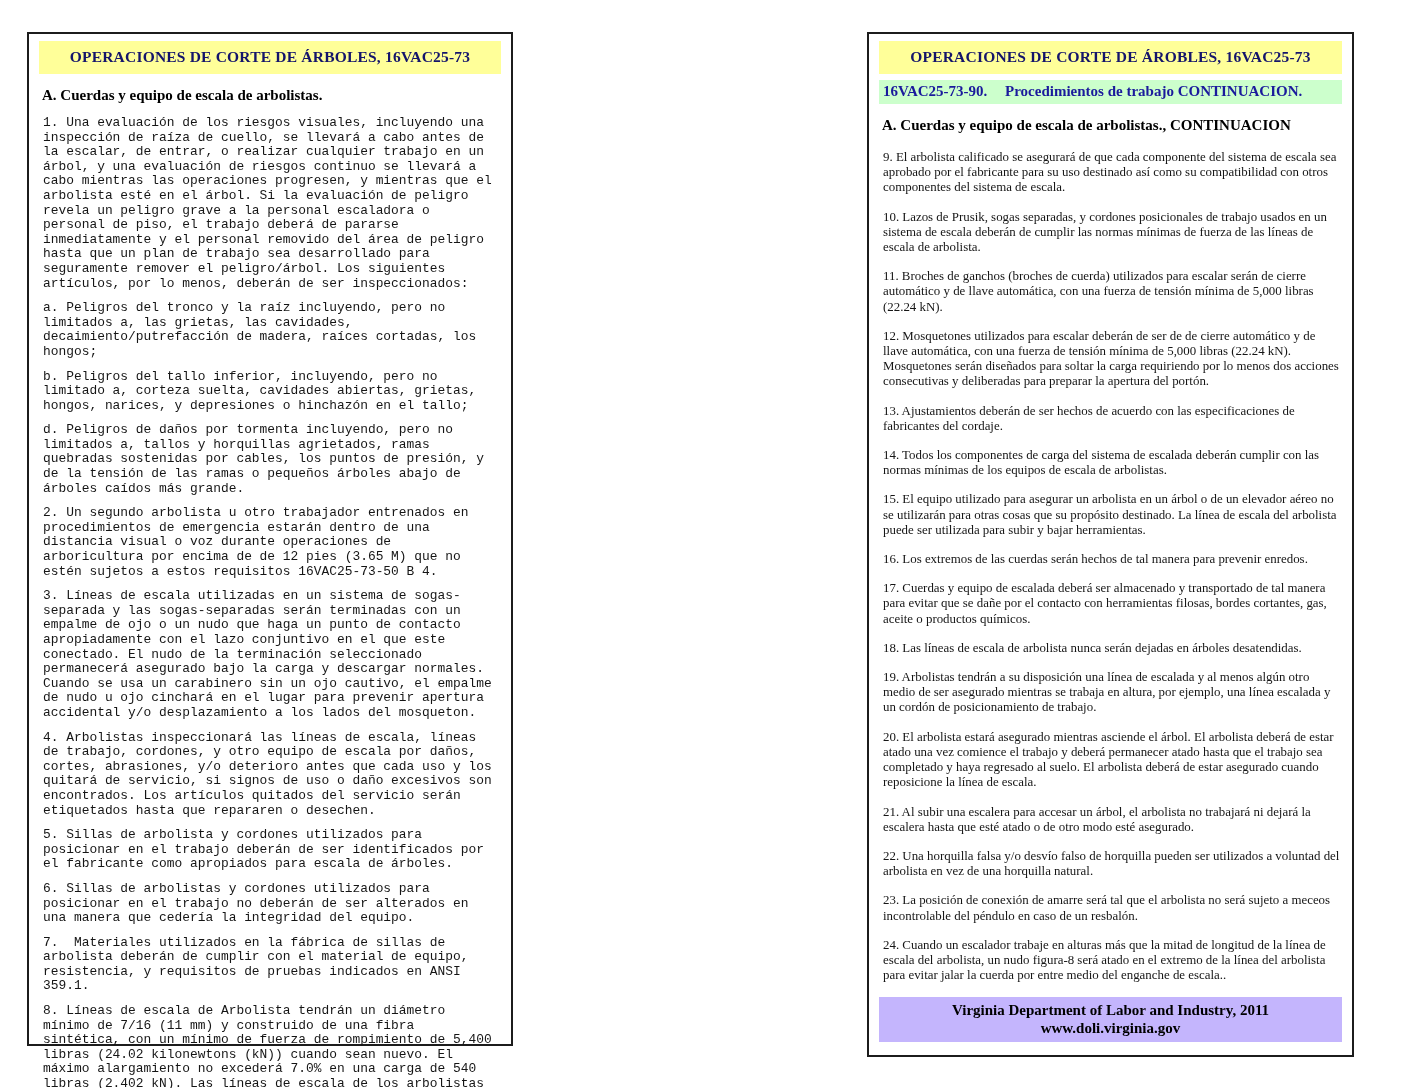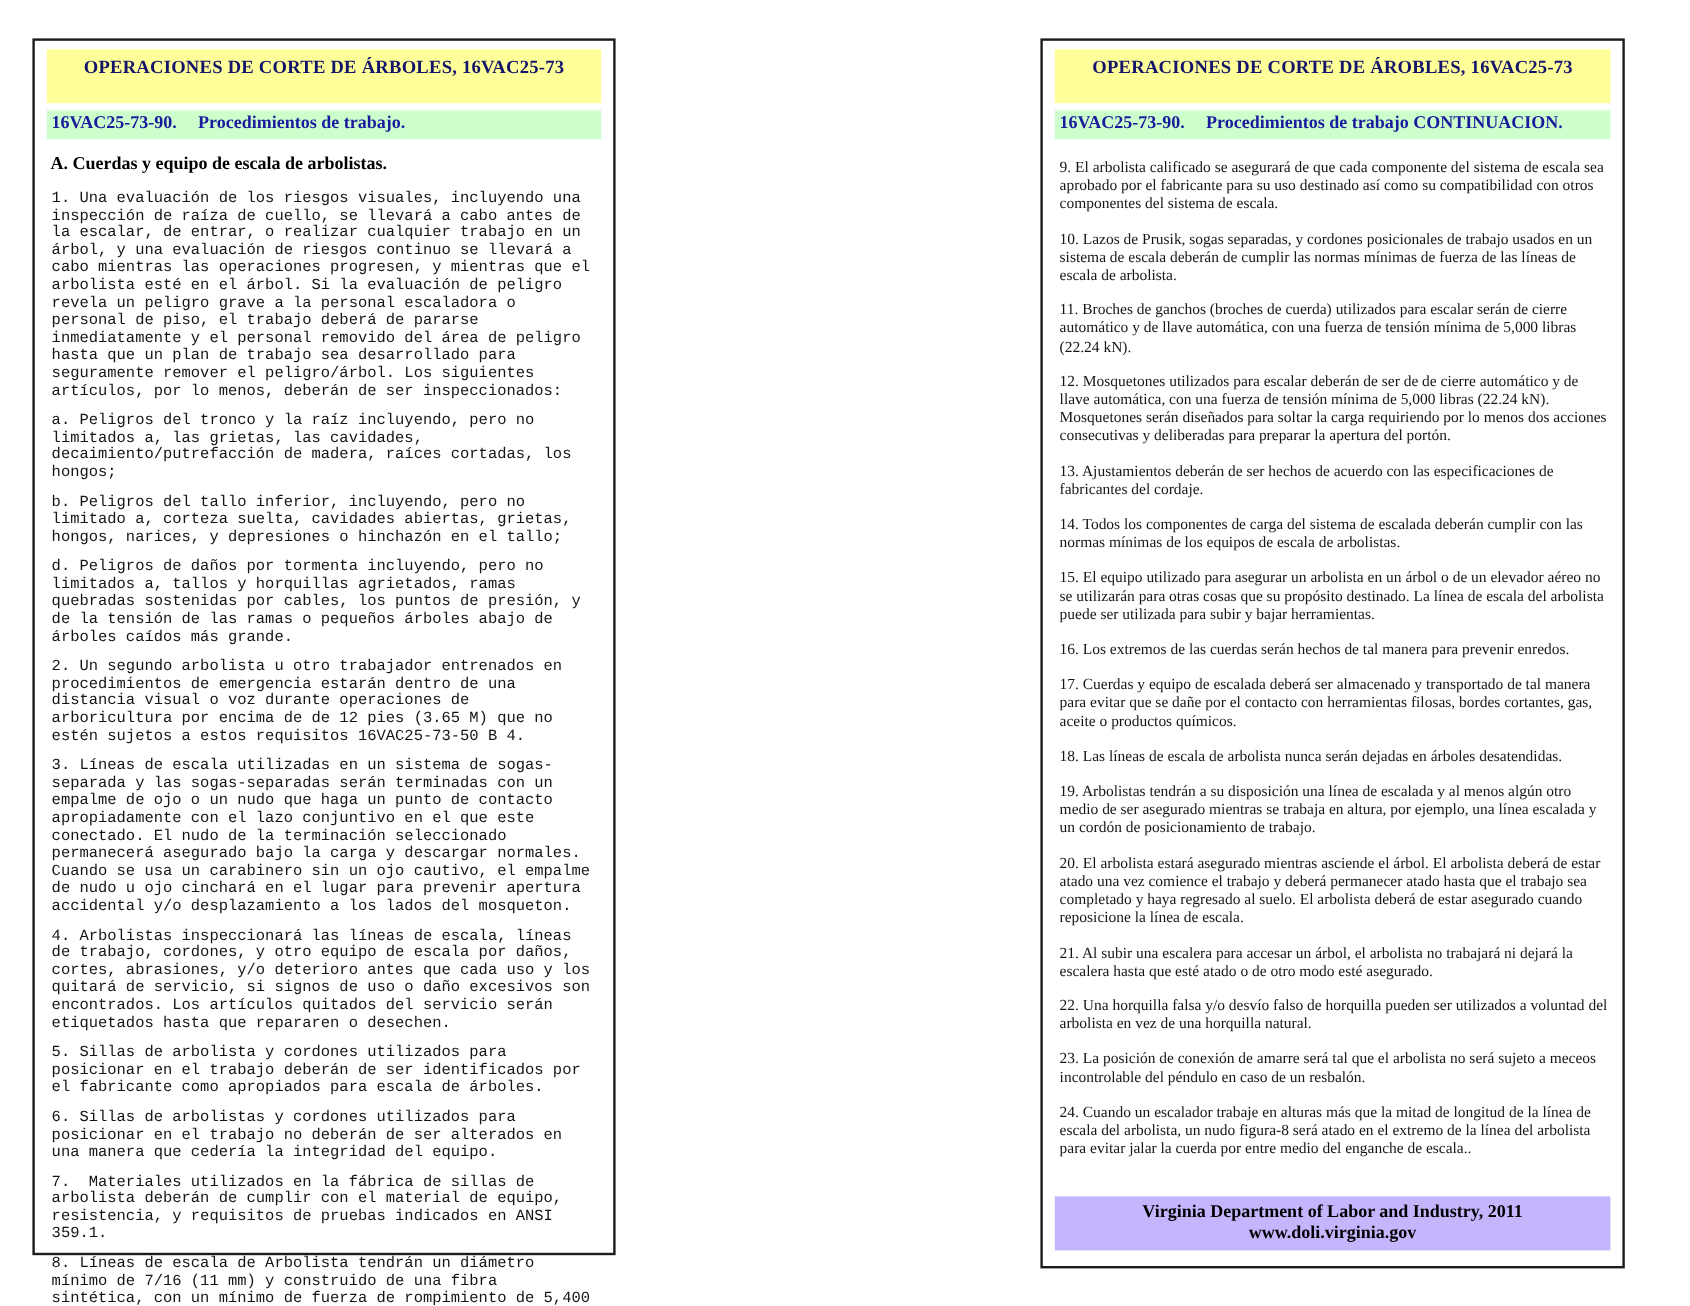--- a/index.html
+++ b/index.html
@@ -27,21 +27,21 @@
   .page.left  { left: 27px;  width: 486px; height: 1014px; }
   .page.right { left: 867px; width: 487px; height: 1025px; }
 
   .banner {
     margin: 7px 10px 0 10px;
     background: #FFFF99;
     color: #14146b;
     font-weight: bold;
     font-size: 15.5px;
     text-align: center;
-    padding: 7px 2px 20px 2px;
+    padding: 7px 2px 8px 2px;
     letter-spacing: 0.2px;
   }
   .section-bar {
     margin: 6px 10px 0 10px;
     background: #CCFFCC;
     color: #1a1a9c;
     font-weight: bold;
     font-size: 15px;
     padding: 3px 4px 4px 4px;
   }
@@ -72,24 +72,20 @@
   }
   .footer div { line-height: 18px; }
 </style>
 </head>
 <body>
 
 <div class="canvas">
 
   <div class="page left">
     <div class="banner">OPERACIONES DE CORTE DE ÁRBOLES, 16VAC25-73</div>
-    <div class="section-bar">
-      <span class="code">16VAC25-73-90.</span>
-      <span class="title">Procedimientos de trabajo.</span>
-    </div>
     <div class="heading">A. Cuerdas y equipo de escala de arbolistas.</div>
     <div class="body-text" id="body-left">
         <p>1. Una evaluación de los riesgos visuales, incluyendo una inspección de raíza de cuello, se llevará a cabo antes de la escalar, de entrar, o realizar cualquier trabajo en un árbol, y una evaluación de riesgos continuo se llevará a cabo mientras las operaciones progresen, y mientras que el arbolista esté en el árbol. Si la evaluación de peligro revela un peligro grave a la personal escaladora o personal de piso, el trabajo deberá de pararse inmediatamente y el personal removido del área de peligro hasta que un plan de trabajo sea desarrollado para seguramente remover el peligro/árbol. Los siguientes artículos, por lo menos, deberán de ser inspeccionados:</p>
         <p class="indent">a. Peligros del tronco y la raíz incluyendo, pero no limitados a, las grietas, las cavidades, decaimiento/putrefacción de madera, raíces cortadas, los hongos;</p>
         <p class="indent">b. Peligros del tallo inferior, incluyendo, pero no limitado a, corteza suelta, cavidades abiertas, grietas, hongos, narices, y depresiones o hinchazón en el tallo;</p>
         <p class="indent">d. Peligros de daños por tormenta incluyendo, pero no limitados a, tallos y horquillas agrietados, ramas quebradas sostenidas por cables, los puntos de presión, y de la tensión de las ramas o pequeños árboles abajo de árboles caídos más grande.</p>
         <p>2. Un segundo arbolista u otro trabajador entrenados en procedimientos de emergencia estarán dentro de una distancia visual o voz durante operaciones de arboricultura por encima de de 12 pies (3.65 M) que no estén sujetos a estos requisitos 16VAC25-73-50 B 4.</p>
         <p>3. Líneas de escala utilizadas en un sistema de sogas-separada y las sogas-separadas serán terminadas con un empalme de ojo o un nudo que haga un punto de contacto apropiadamente con el lazo conjuntivo en el que este conectado. El nudo de la terminación seleccionado permanecerá asegurado bajo la carga y descargar normales. Cuando se usa un carabinero sin un ojo cautivo, el empalme de nudo u ojo cinchará en el lugar para prevenir apertura accidental y/o desplazamiento a los lados del mosqueton.</p>
         <p>4. Arbolistas inspeccionará las líneas de escala, líneas de trabajo, cordones, y otro equipo de escala por daños, cortes, abrasiones, y/o deterioro antes que cada uso y los quitará de servicio, si signos de uso o daño excesivos son encontrados. Los artículos quitados del servicio serán etiquetados hasta que repararen o desechen.</p>
         <p>5. Sillas de arbolista y cordones utilizados para posicionar en el trabajo deberán de ser identificados por el fabricante como apropiados para escala de árboles.</p>
@@ -101,20 +97,21 @@
       <div>Virginia Department of Labor and Industry, 2011</div>
     </div>
   </div>
 
   <div class="page right">
     <div class="banner">OPERACIONES DE CORTE DE ÁROBLES, 16VAC25-73</div>
     <div class="section-bar">
       <span class="code">16VAC25-73-90.</span>
       <span class="title">Procedimientos de trabajo CONTINUACION.</span>
     </div>
+    <div class="heading">A. Cuerdas y equipo de escala de arbolistas., CONTINUACION</div>
     <div class="body-text" id="body-right">
         <p>9. El arbolista calificado se asegurará de que cada componente del sistema de escala sea aprobado por el fabricante para su uso destinado así como su compatibilidad con otros componentes del sistema de escala.</p>
         <p>10. Lazos de Prusik, sogas separadas, y cordones posicionales de trabajo usados en un sistema de escala deberán de cumplir las normas mínimas de fuerza de las líneas de escala de arbolista.</p>
         <p>11. Broches de ganchos (broches de cuerda) utilizados para escalar serán de cierre automático y de llave automática, con una fuerza de tensión mínima de 5,000 libras (22.24 kN).</p>
         <p>12. Mosquetones utilizados para escalar deberán de ser de de cierre automático y de llave automática, con una fuerza de tensión mínima de 5,000 libras (22.24 kN). Mosquetones serán diseñados para soltar la carga requiriendo por lo menos dos acciones consecutivas y deliberadas para preparar la apertura del portón.</p>
         <p>13. Ajustamientos deberán de ser hechos de acuerdo con las especificaciones de fabricantes del cordaje.</p>
         <p>14. Todos los componentes de carga del sistema de escalada deberán cumplir con las normas mínimas de los equipos de escala de arbolistas.</p>
         <p>15. El equipo utilizado para asegurar un arbolista en un árbol o de un elevador aéreo no se utilizarán para otras cosas que su propósito destinado. La línea de escala del arbolista puede ser utilizada para subir y bajar herramientas.</p>
         <p>16. Los extremos de las cuerdas serán hechos de tal manera para prevenir enredos.</p>
         <p>17. Cuerdas y equipo de escalada deberá ser almacenado y transportado de tal manera para evitar que se dañe por el contacto con herramientas filosas, bordes cortantes, gas, aceite o productos químicos.</p>

